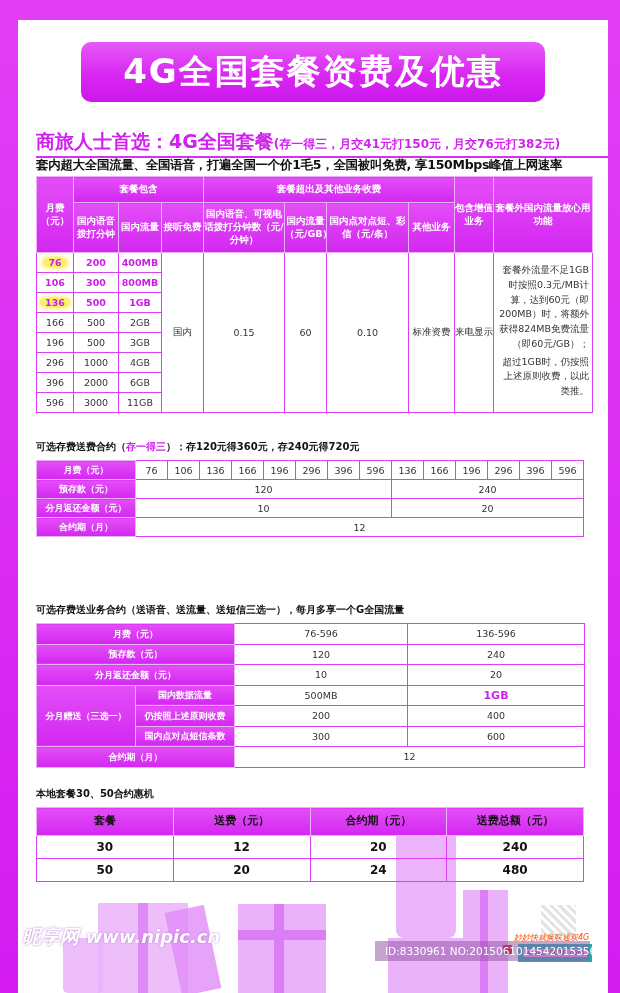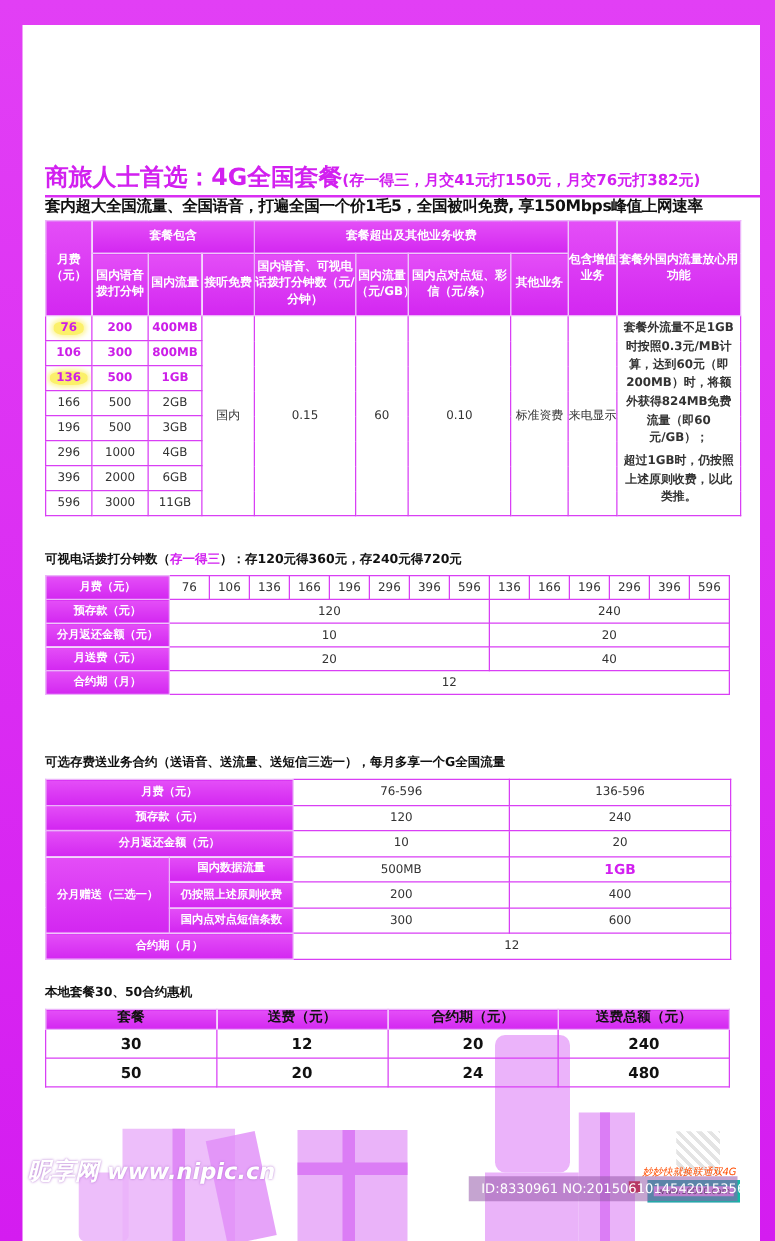--- a/index.html
+++ b/index.html
@@ -53,36 +53,36 @@
   }
   
   #t1 { left: 18px; top: 156px; width: 556px; }
   #t1 td { height: 20px; font-size: 9.5px; }
   #t1 .hi { color: #cc1ee8; font-weight: bold; }
   .star {
     display: inline-block; padding: 0 5px; background: #fbf06a;
     border-radius: 40%; color: #cc1ee8; font-weight: bold;
     box-shadow: 0 0 4px 2px #fdf59a;
   }
-  .note { text-align: center; font-size: 8.7px; line-height: 1.55; padding: 2px 3px; color: #333; font-weight: bold; }
+  .note { text-align: right; font-size: 8.7px; line-height: 1.55; padding: 2px 3px; color: #333; }
   .note p { margin-bottom: 3px; }
   .sec-title {
     position: absolute; left: 18px; font-size: 10px; font-weight: bold; color: #111; white-space: nowrap;
   }
   .sec-title .pk { color: #d220f0; }
   #t2 { left: 18px; top: 440px; width: 548px; }
   #t2 td { height: 19px; font-size: 9.5px; }
   #t2 .hd { font-size: 9px; }
   #t3 { left: 18px; top: 603px; width: 548px; }
   #t3 td { height: 20.5px; font-size: 9.5px; }
   #t3 .hd { font-size: 9px; }
   #t3 .pk { color: #d220f0; font-weight: bold; font-size: 11px; }
   #t4 { left: 18px; top: 787px; width: 548px; }
   #t4 td { height: 23px; font-size: 12px; font-weight: bold; color: #111; }
-  #t4 .hd { font-size: 11px; height: 16px; font-family: Liberation Mono, monospace; }
+  #t4 .hd { font-size: 11px; height: 28px; }
   .bx { position: absolute; background: #eab3f9; }
   .rib { position: absolute; background: #db7df5; }
   .wm {
     position: absolute; left: 22px; top: 924px; color: #fff; font-weight: bold;
     font-style: italic; font-size: 19px; text-shadow: 0 0 2px #b06ad0;
   }
   .wm .u { font-size: 18px; }
   .idbar {
     position: absolute; left: 375px; top: 941px; width: 215px; height: 20px;
     background: rgba(150, 90, 170, 0.55); color: #fff; font-size: 10.5px;
@@ -93,20 +93,23 @@
   .brand-ic { position: absolute; left: 485px; top: 925px; width: 9px; height: 9px; background: #e01010; }
   .qr { position: absolute; left: 523px; top: 885px; width: 35px; height: 35px;
     background: repeating-linear-gradient(45deg, #ddd 0 3px, #fff 3px 6px); opacity: 0.8; }
 </style>
 </head>
 <body>
 
 <div class="frame"></div>
 <div class="paper">
 
+  <div class="title-banner">
+    <span class="title-text">4G全国套餐资费及优惠</span>
+  </div>
 
   <div class="subtitle">
     <span class="s1">商旅人士首选</span><span class="s2">：4G全国套餐</span><span class="s3">(存一得三，月交41元打150元，月交76元打382元)</span>
   </div>
   <div class="desc">套内超大全国流量、全国语音，打遍全国一个价1毛5，全国被叫免费, 享150Mbps峰值上网速率</div>
 
   <table id="t1">
     <colgroup>
       <col style="width:37px">
         <col style="width:45px">
@@ -183,21 +186,21 @@
     </tr>
     <tr>
       <td>596</td>
       <td>3000</td>
       <td>11GB</td>
     </tr>
   </tbody>
     </table>
 
   <div class="sec-title" style="top:420px">
-    <span>可视电话拨打分钟数（</span><span class="pk">存一得三</span><span>）：存120元得360元，存240元得720元</span>
+    <span>可选存费送费合约（</span><span class="pk">存一得三</span><span>）：存120元得360元，存240元得720元</span>
   </div>
   <table id="t2">
     <colgroup>
       <col style="width:99px">
       <col>
         <col>
         <col>
         <col>
         <col>
         <col>
@@ -232,25 +235,20 @@
       <td class="hd">预存款（元）</td>
       <td colspan="8">120</td>
       <td colspan="6">240</td>
     </tr>
     <tr>
       <td class="hd">分月返还金额（元）</td>
       <td colspan="8">10</td>
       <td colspan="6">20</td>
     </tr>
     <tr>
-      <td class="hd">月送费（元）</td>
-      <td colspan="8">20</td>
-      <td colspan="6">40</td>
-    </tr>
-    <tr>
       <td class="hd">合约期（月）</td>
       <td colspan="14">12</td>
     </tr>
   </tbody>
     </table>
 
   <div class="sec-title" style="top:583px">可选存费送业务合约（送语音、送流量、送短信三选一），每月多享一个G全国流量</div>
   <table id="t3">
     <colgroup>
       <col style="width:99px">

